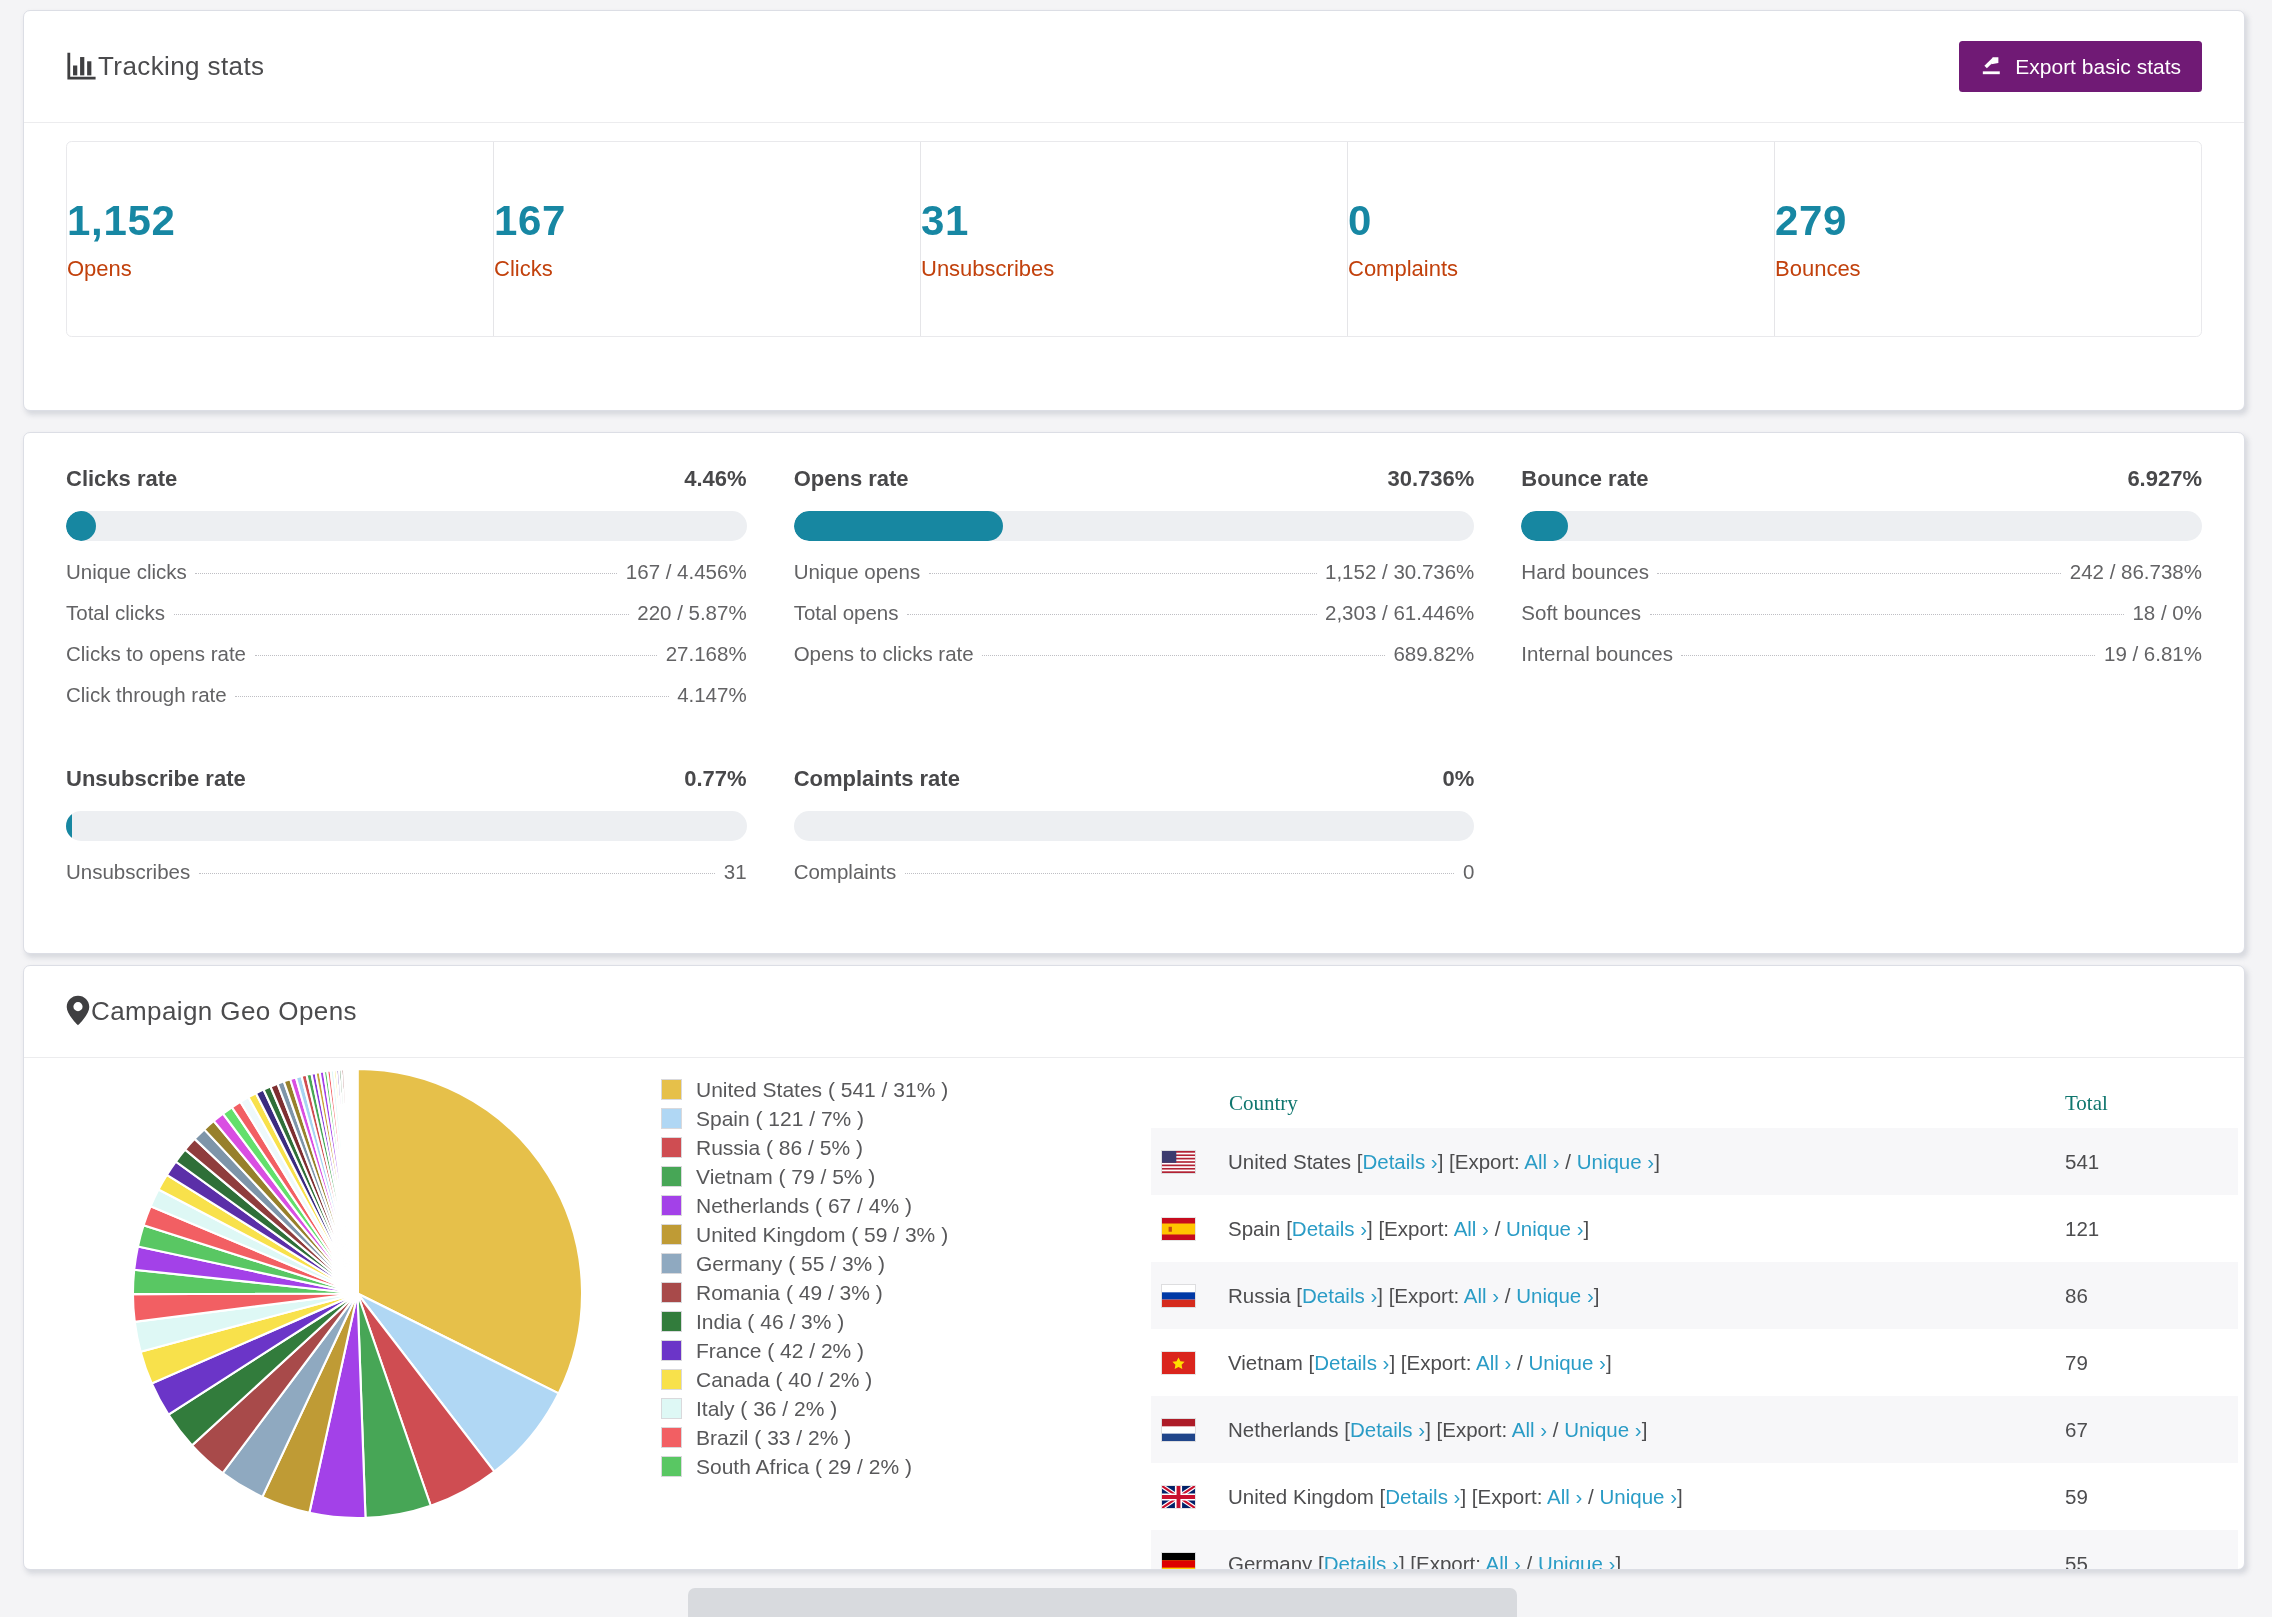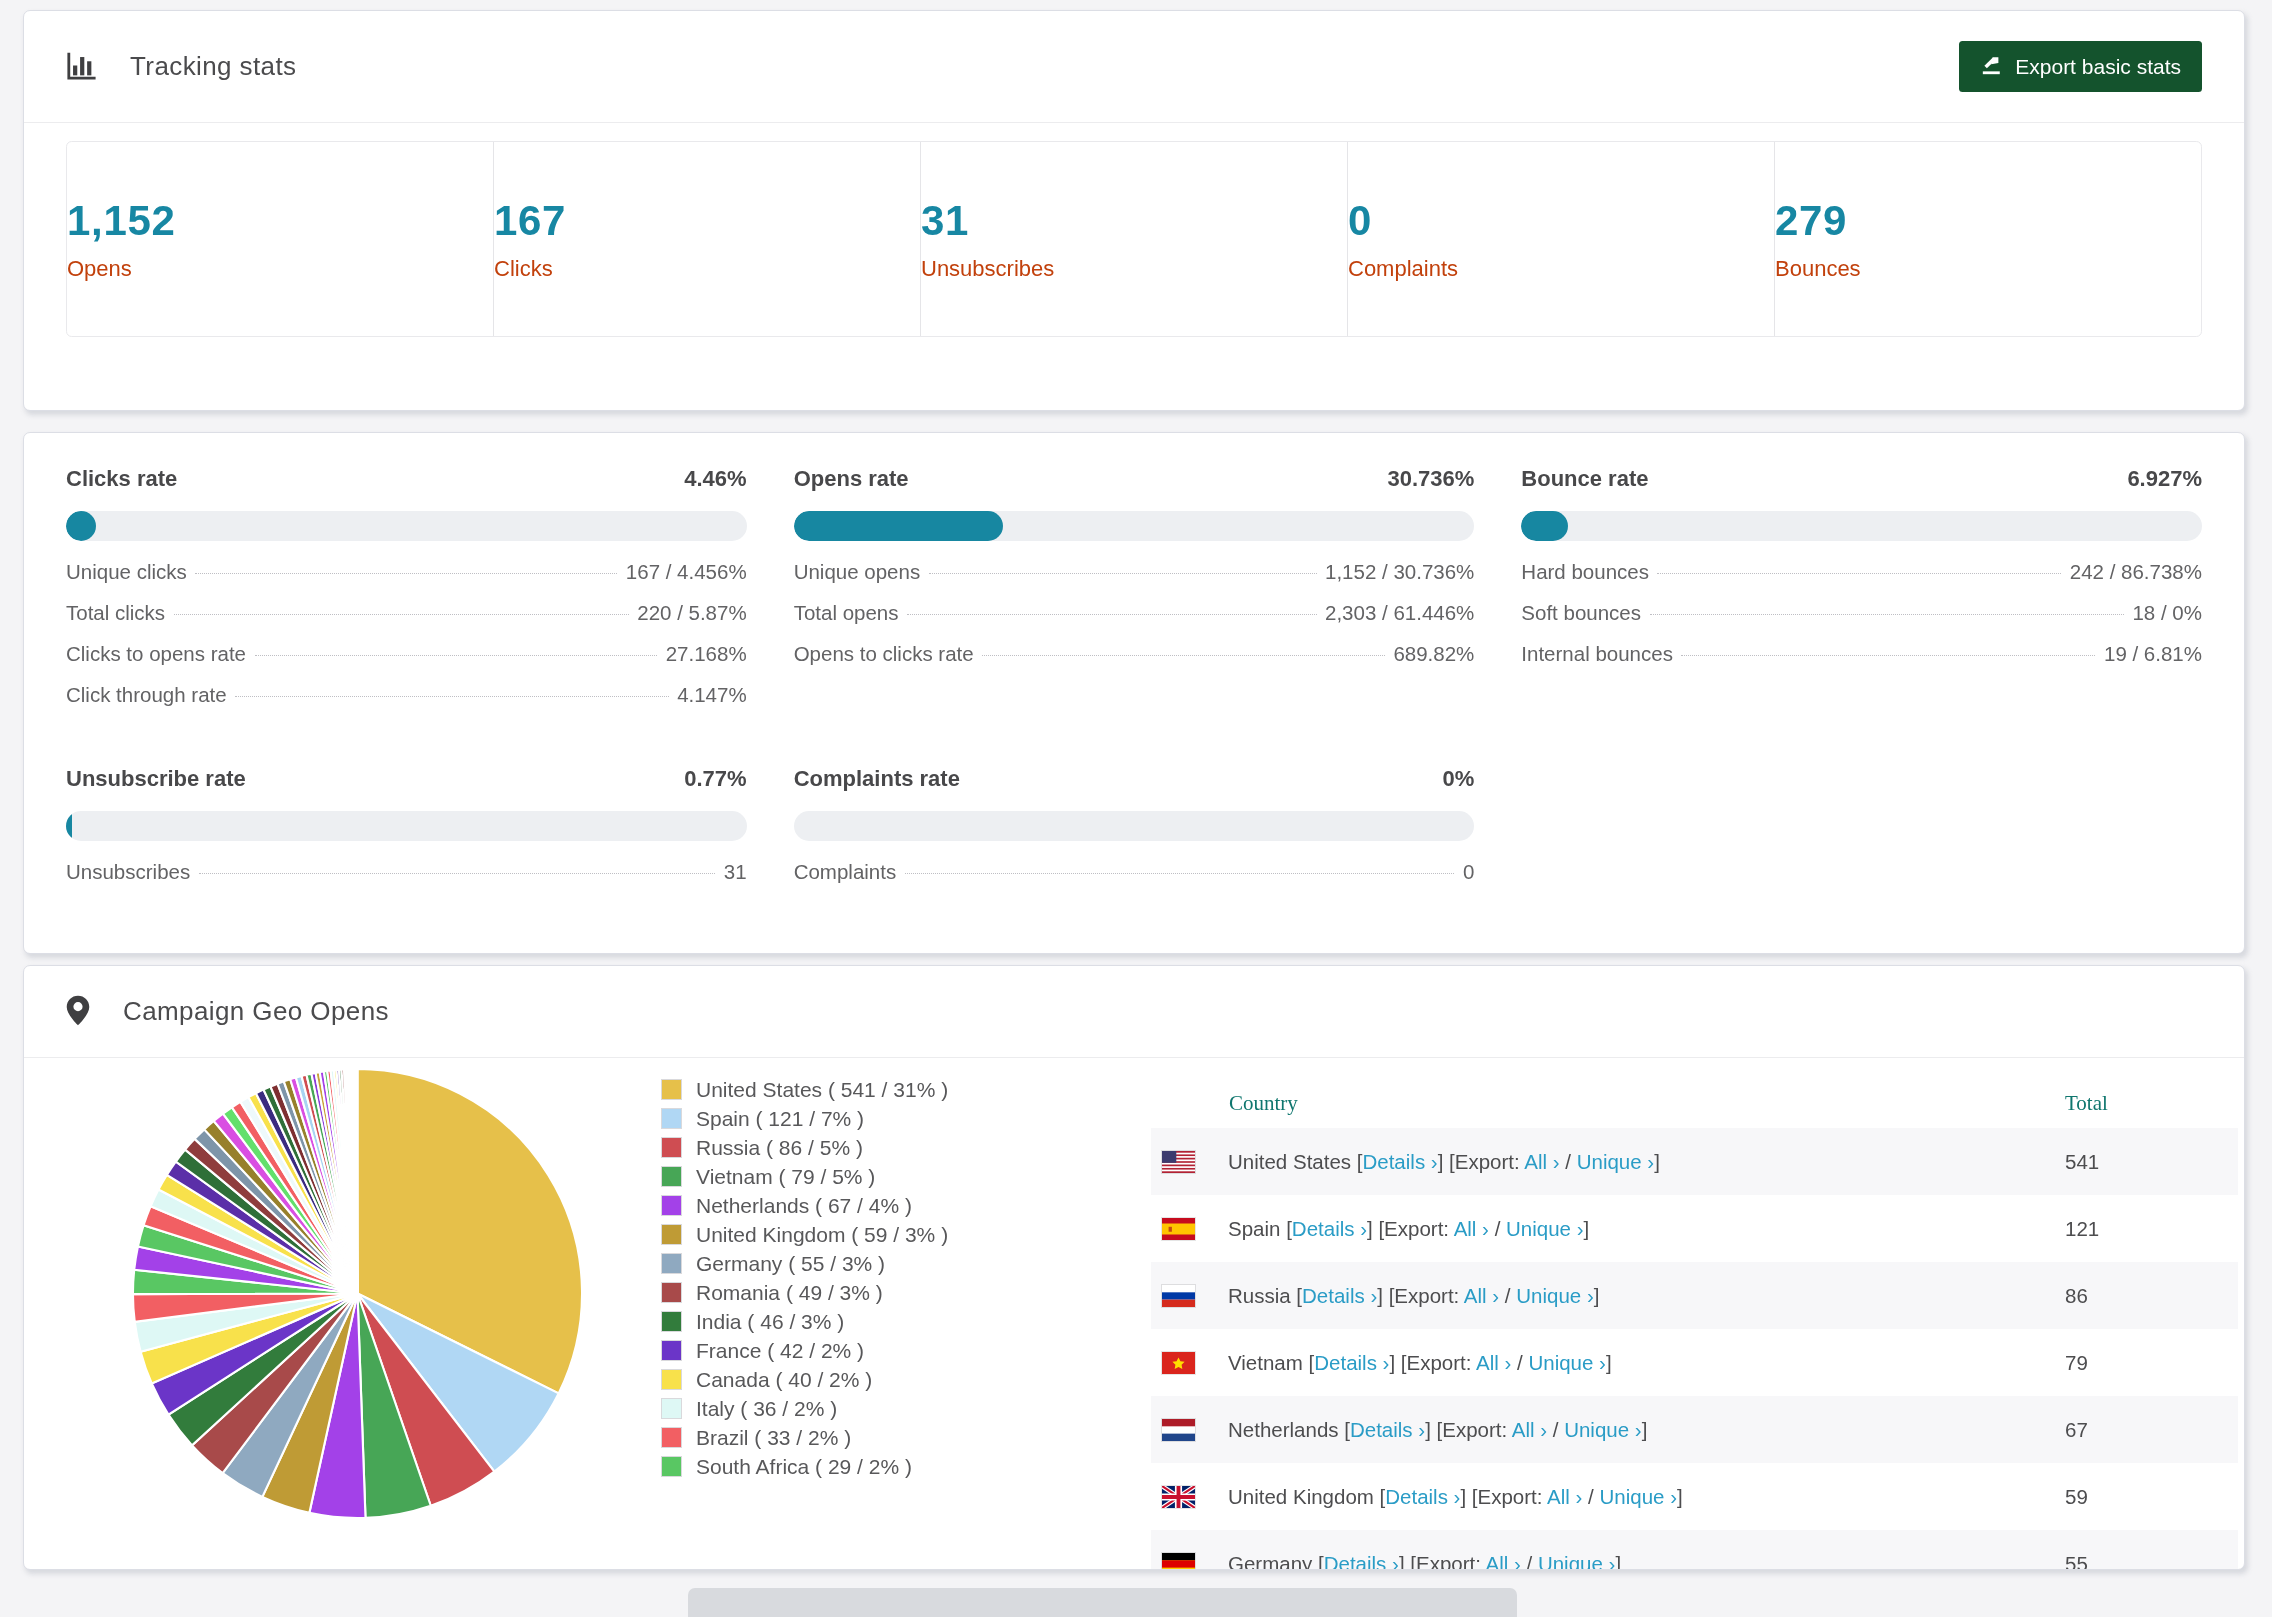--- a/index.html
+++ b/index.html
@@ -16,25 +16,25 @@
     box-sizing:border-box;
   }
   #card-tracking{top:10px;height:401px;}
   #card-rates{top:432px;height:522px;}
   #card-geo{top:965px;height:605px;overflow:hidden;}
 
   .card-header{
     height:112px;padding:0 42px;display:flex;align-items:center;justify-content:space-between;
     border-bottom:0.7px solid #ececee;box-sizing:border-box;
   }
-  .hdr-left{display:flex;align-items:center;gap:33px;}
+  .hdr-left{display:flex;align-items:center;gap:1px;}
   .hdr-title{font-size:26px;color:#4b4b4d;letter-spacing:0.4px;}
   .btn-export{
     display:flex;align-items:center;gap:12.7px;
-    background:#14532d;color:#ffffff;font-size:21px;
+    background:#701a75;color:#ffffff;font-size:21px;
     padding:12px 21px;border-radius:3.5px;border:none;cursor:pointer;
     font-family:"Liberation Sans", sans-serif;
   }
 
   
   .summary-box{
     margin:18.4px 42px 0 42px;height:196px;
     border:1.4px solid #e9e9ec;border-radius:5.6px;
     display:flex;box-sizing:border-box;background:#fff;
   }

